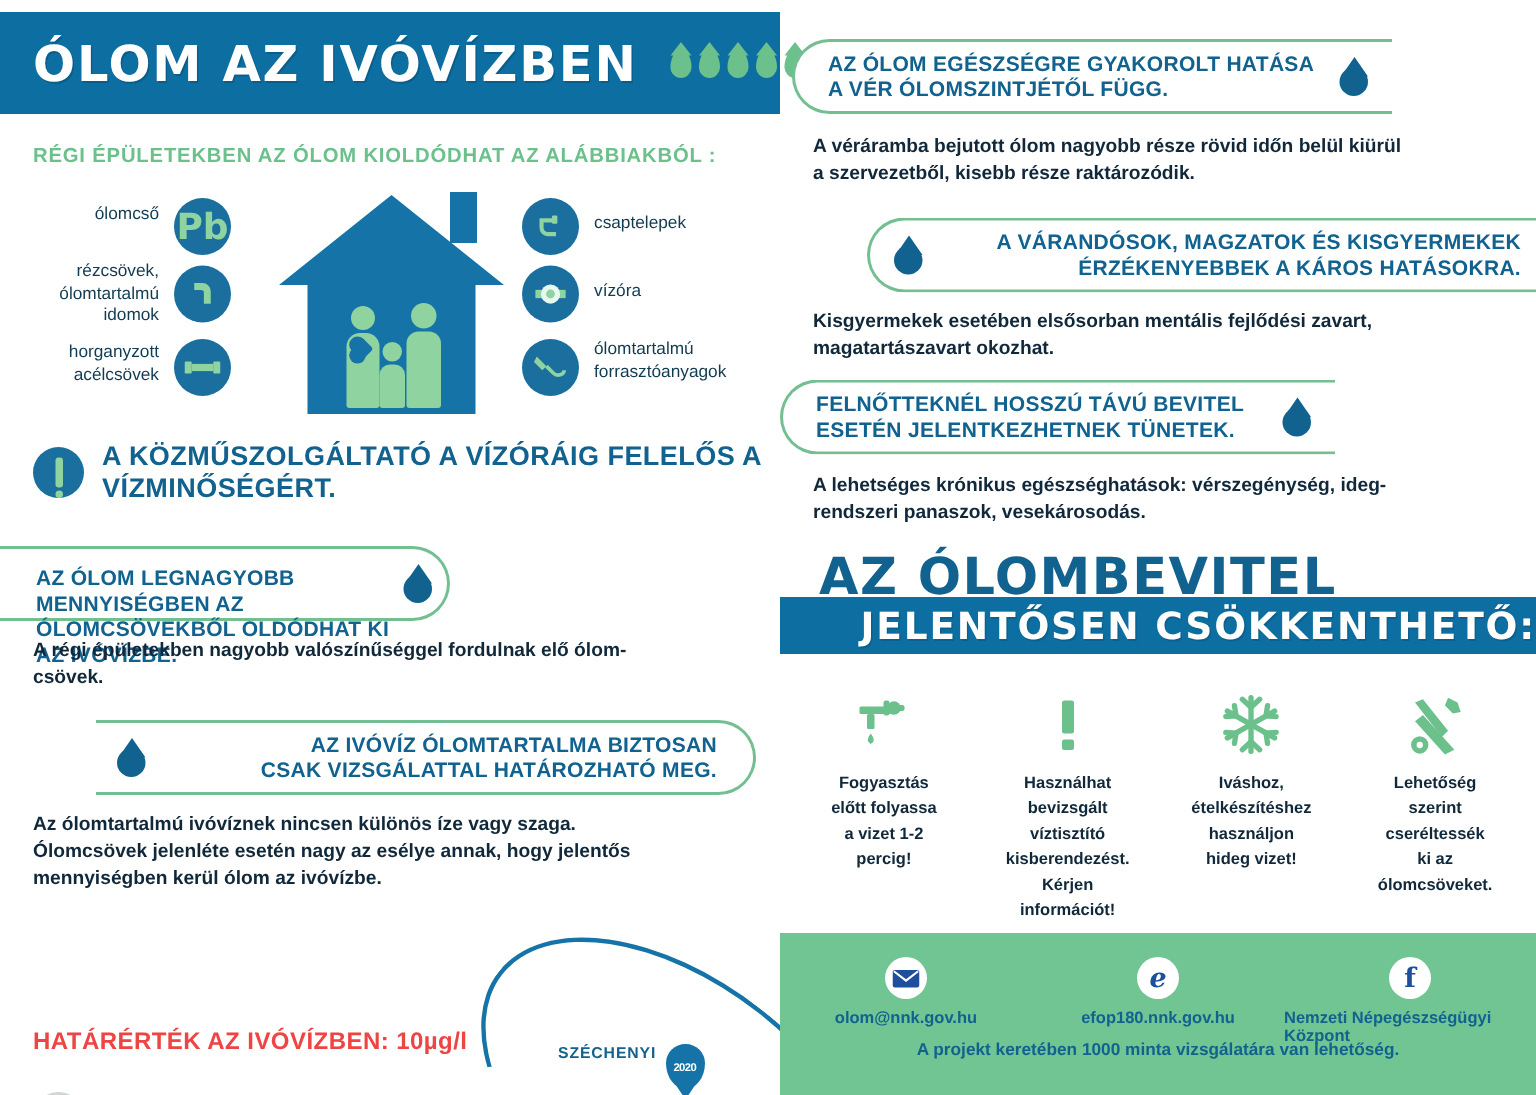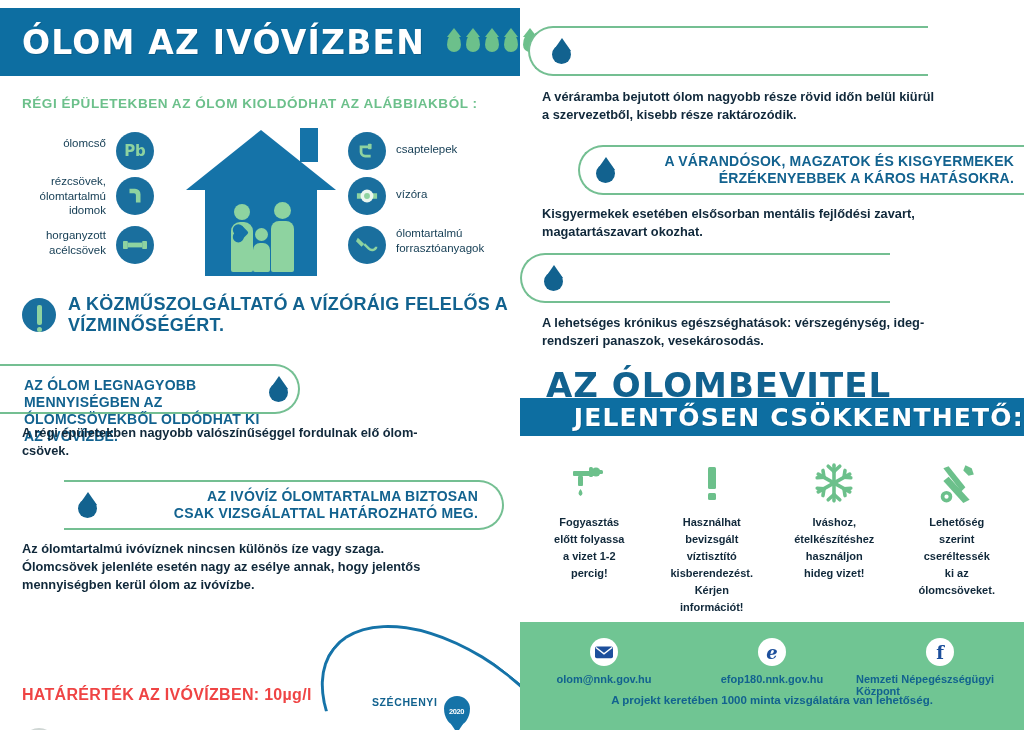--- a/index.html
+++ b/index.html
@@ -73,21 +73,21 @@
     content:"";position:absolute;width:11px;height:11px;background:#1573a8;border-radius:50%;
   }
   .heart:before{left:-5.5px;top:0;}
   .heart:after{left:0;top:-5.5px;}
 
   .ico{
     position:absolute;width:38px;height:38px;border-radius:50%;
     background:#1a6f9e;display:flex;align-items:center;justify-content:center;
     color:#8ed3a0;
   }
-  .ico-pb{font-size:15px;font-weight:bold;color:#8ed3a0;font-family:"DejaVu Sans",sans-serif;}
+  .ico-pb{font-size:24px;font-weight:bold;color:#8ed3a0;font-family:"DejaVu Sans",sans-serif;}
   .lbl{
     position:absolute;font-size:11.5px;color:#123b52;font-weight:normal;line-height:1.28;
   }
   .lbl.r{text-align:right;}
 
   .notice{
     position:absolute;left:22px;top:218px;display:flex;align-items:center;gap:12px;
   }
   .bang{
     width:34px;height:34px;border-radius:50%;background:#1a6f9e;
@@ -347,40 +347,44 @@
       <div class="sz-pin">
         <span>2020</span>
       </div>
     </div>
 
   </div>
 
   <div class="right-col">
 
     <div class="rcallout" style="left:8px;top:26px;width:400px;height:50px;padding-left:22px;padding-right:16px;justify-content:space-between;">
+      <div class="callout-text" style="white-space:pre-line;">AZ ÓLOM EGÉSZSÉGRE GYAKOROLT HATÁSA
+A VÉR ÓLOMSZINTJÉTŐL FÜGG.</div>
       <div class="bigdrop">
           <i></i>
         </div>
     </div>
 
     <div class="para" style="left:22px;top:88px;width:470px;white-space:pre-line;">A véráramba bejutott ólom nagyobb része rövid időn belül kiürül
 a szervezetből, kisebb része raktározódik.</div>
 
     <div class="rcallout" style="left:58px;top:145px;width:446px;height:50px;padding-left:16px;padding-right:10px;gap:14px;">
       <div class="bigdrop">
           <i></i>
         </div>
       <div class="callout-text rr" style="white-space:pre-line;flex:1;">A VÁRANDÓSOK, MAGZATOK ÉS KISGYERMEKEK
 ÉRZÉKENYEBBEK A KÁROS HATÁSOKRA.</div>
     </div>
 
     <div class="para" style="left:22px;top:205px;width:470px;white-space:pre-line;text-align:justify;">Kisgyermekek esetében elsősorban mentális fejlődési zavart,
 magatartászavart okozhat.</div>
 
     <div class="rcallout" style="left:0px;top:253px;width:370px;height:50px;padding-left:22px;padding-right:16px;justify-content:space-between;">
+      <div class="callout-text" style="white-space:pre-line;">FELNŐTTEKNÉL HOSSZÚ TÁVÚ BEVITEL
+ESETÉN JELENTKEZHETNEK TÜNETEK.</div>
       <div class="bigdrop">
           <i></i>
         </div>
     </div>
 
     <div class="para" style="left:22px;top:314px;width:475px;white-space:pre-line;">A lehetséges krónikus egészséghatások: vérszegénység, ideg-
 rendszeri panaszok, vesekárosodás.</div>
 
     <div class="bigtitle">AZ ÓLOMBEVITEL</div>
     <div class="bluebar">

